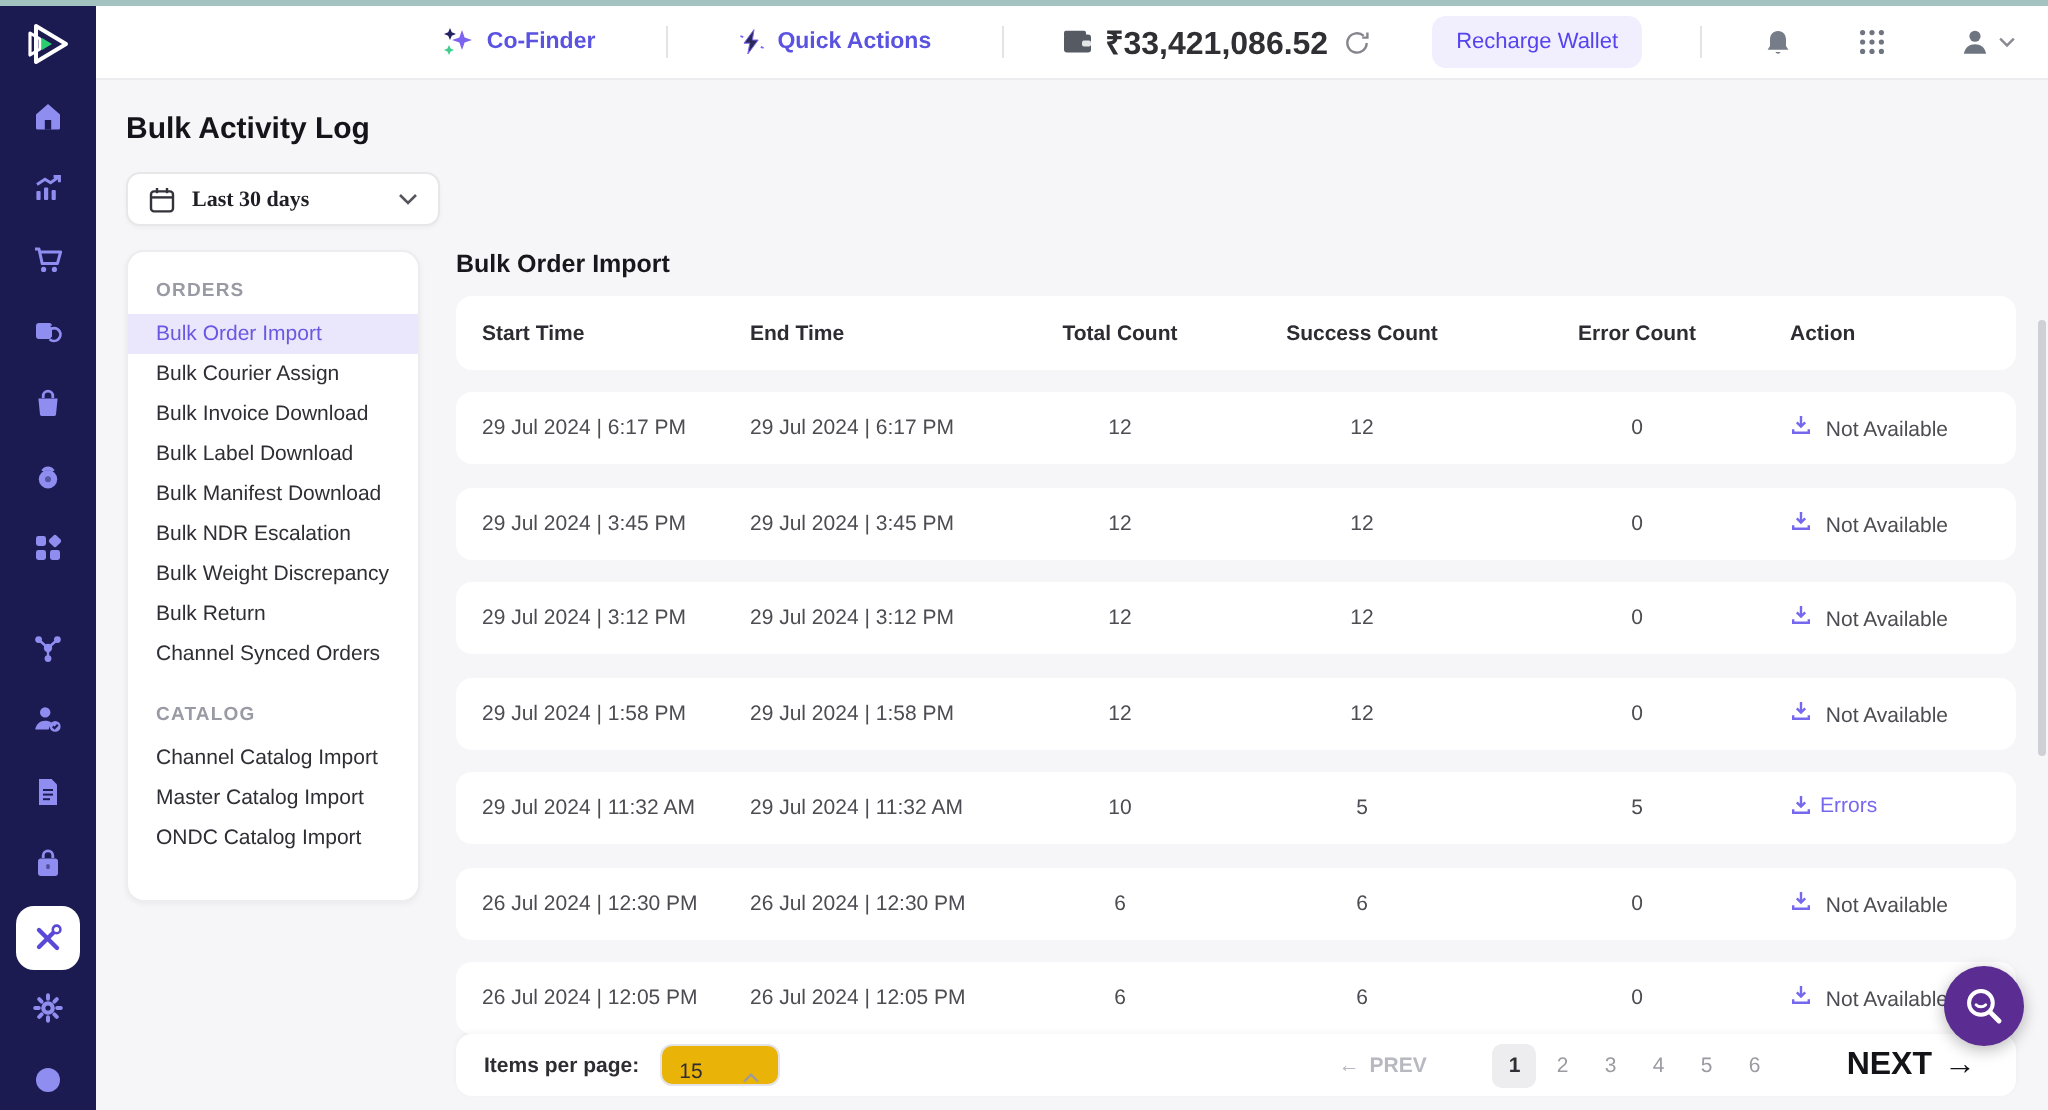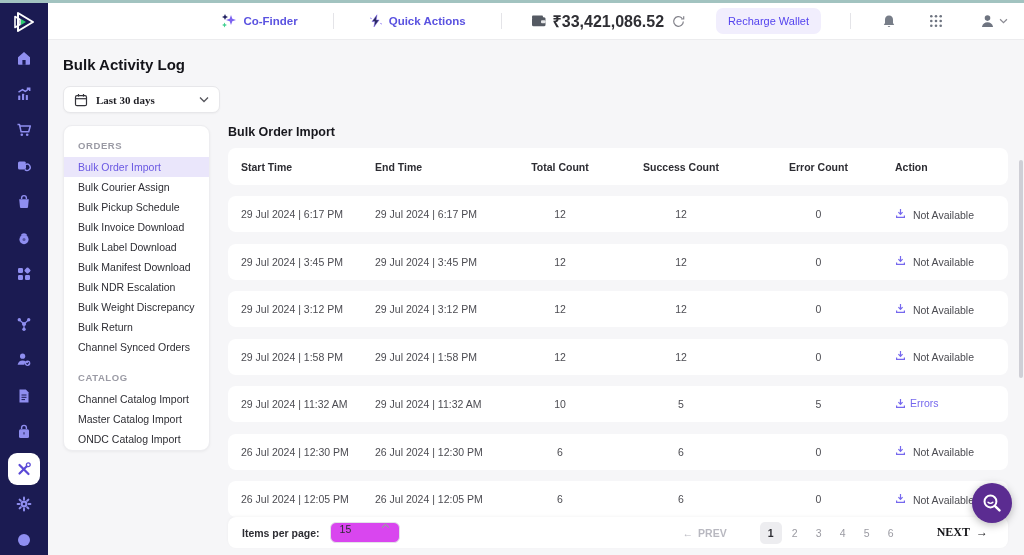--- a/index.html
+++ b/index.html
@@ -43,27 +43,27 @@
   .table-title{position:absolute;left:228px;top:125px;font-size:12.5px;font-weight:700;color:#17171d;margin:0;}
   .thead{position:absolute;left:228px;top:148px;width:780px;height:37px;background:#fff;border-radius:8px;display:grid;grid-template-columns:134px 125px 120px 122px 153px 1fr;align-items:center;padding-left:13px;box-sizing:border-box;font-size:10.5px;font-weight:700;color:#2c2c32;}
   .tc{text-align:center;}
   #table-rows{position:absolute;left:228px;top:196px;width:780px;}
   .trow{height:36px;background:#fff;border-radius:8px;margin-bottom:11.5px;display:grid;grid-template-columns:134px 125px 120px 122px 153px 1fr;align-items:center;padding-left:13px;box-sizing:border-box;font-size:10.5px;color:#4c4c52;}
   .err-link{color:#7668ee;display:inline-flex;align-items:center;gap:4px;font-size:10.5px;text-decoration:none;cursor:pointer;}
 
   
   .pagination-bar{position:absolute;left:228px;top:517px;width:780px;height:31px;background:#fff;border-radius:8px;display:flex;align-items:center;padding:0 14px;box-sizing:border-box;font-size:10.5px;color:#2d2d33;z-index:10;box-shadow:0 -1px 3px rgba(0,0,0,.04);}
   .ipp-label{font-weight:700;}
-  .ipp-select{margin-left:10px;width:70px;height:21px;border:1px solid #e3e3e8;border-radius:6px;display:flex;align-items:flex-start;padding:0 9px;box-sizing:border-box;background:#d946ef;cursor:pointer;font-size:10.5px;color:#2d2d33;font-family:inherit;}
+  .ipp-select{margin-left:10px;width:60px;height:21px;border:1px solid #e3e3e8;border-radius:6px;display:flex;align-items:flex-end;padding:0 9px;box-sizing:border-box;background:#eab308;cursor:pointer;font-size:10.5px;color:#2d2d33;font-family:inherit;}
   .ipp-select .chev{margin-left:auto;display:flex;color:#9a9aa2;}
   .pager{margin-left:auto;display:flex;align-items:center;}
   .prev{color:#b8b8c0;font-weight:700;display:flex;align-items:center;gap:5px;margin-right:26px;background:none;border:none;font-size:10.5px;cursor:default;font-family:inherit;}
   .page{width:22px;height:22px;display:flex;align-items:center;justify-content:center;color:#9a9aa2;font-size:10.5px;margin:0 1px;background:none;border:none;cursor:pointer;font-family:inherit;}
   .page.active{background:#ededf0;border-radius:5px;color:#2e2e34;font-weight:700;}
-  .next{color:#141418;font-weight:700;margin-left:28px;display:flex;align-items:flex-start;gap:6px;background:none;border:none;font-size:12px;cursor:pointer;font-family:Liberation Serif, serif;}
+  .next{color:#141418;font-weight:700;margin-left:28px;display:flex;align-items:flex-start;gap:6px;background:none;border:none;font-size:16px;cursor:pointer;font-family:Liberation Sans, sans-serif;}
 
   
   .fab{position:absolute;left:972px;top:483px;width:40px;height:40px;border-radius:50%;background:#5b2c91;border:none;display:flex;align-items:center;justify-content:center;box-shadow:0 2px 8px rgba(0,0,0,.28);z-index:30;cursor:pointer;}
   .scroll-thumb{position:absolute;right:1px;top:160px;width:4px;height:218px;background:#cfcfd6;border-radius:2px;z-index:5;cursor:pointer;}
 </style>
 </head>
 <body>
 
 <div class="app">
   <div class="top-strip"></div>
@@ -280,23 +280,20 @@
   </button>
 
   <aside class="panel">
     <div id="panel-sections">
         <div class="panel-heading">ORDERS</div>
         <div class="panel-item active">
     <span class="panel-item-label">Bulk Order Import</span>
   </div>
         <div class="panel-item">
     <span class="panel-item-label">Bulk Courier Assign</span>
-  </div>
-        <div class="panel-item">
-    <span class="panel-item-label">Bulk Pickup Schedule</span>
   </div>
         <div class="panel-item">
     <span class="panel-item-label">Bulk Invoice Download</span>
   </div>
         <div class="panel-item">
     <span class="panel-item-label">Bulk Label Download</span>
   </div>
         <div class="panel-item">
     <span class="panel-item-label">Bulk Manifest Download</span>
   </div>

